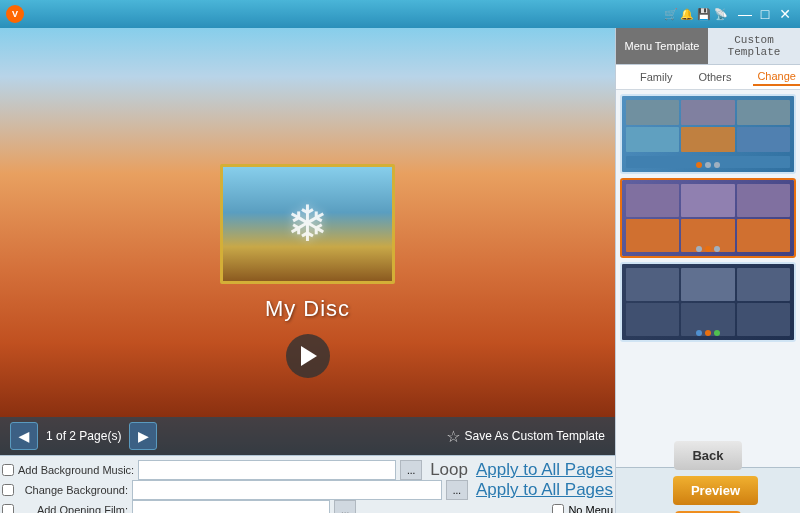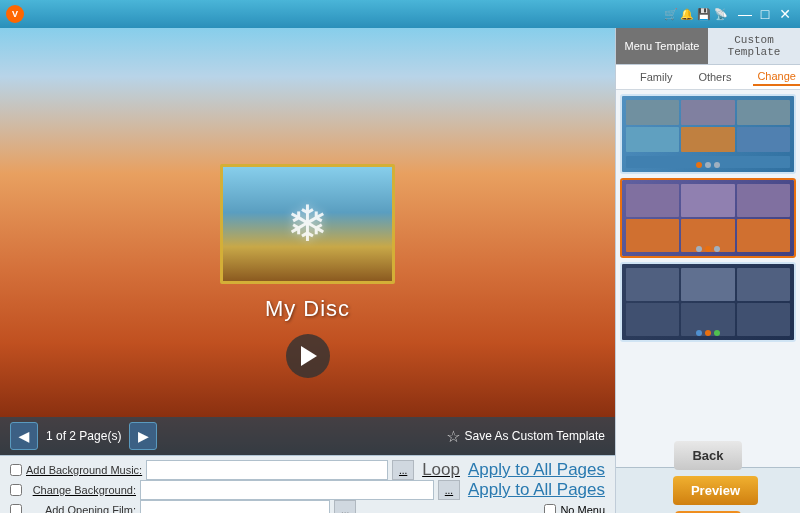--- a/index.html
+++ b/index.html
@@ -80,22 +80,21 @@
     #page-indicator { color: white; font-size: 12px; }
     #nav-right { display: flex; align-items: center; gap: 6px; }
     #save-template-btn { background: transparent; border: none; cursor: pointer; color: white; font-size: 12px; display: flex; align-items: center; gap: 4px; }
     #star-icon { font-size: 16px; color: #d4d4d4; }
 
     
     #bottom-toolbar {
       position: absolute; bottom: 0; left: 0; right: 0; z-index: 3;
       background: #e8eef2; border-top: 1px solid #b0c4d4;
       height: 58px; display: flex; flex-direction: column; justify-content: flex-start;
-      padding: 4px 10px;
-      text-decoration: underline;
+      padding: 4px 2px;
     }
     .toolbar-row { display: flex; align-items: center; gap: 4px; }
     .toolbar-checkbox { width: 12px; height: 12px; }
     .toolbar-label { font-size: 11px; color: #333; min-width: 110px; text-align: right; }
     .toolbar-input {
       flex: 1; height: 20px; border: 1px solid #b0c0cc; background: white; font-size: 11px; padding: 0 4px;
     }
     .toolbar-browse { width: 22px; height: 20px; background: #d0d8e0; border: 1px solid #b0b8c0; cursor: pointer; font-size: 10px; display: flex; align-items: center; justify-content: center; }
     .toolbar-apply { font-size: 17px; color: #555; margin-left: 4px; white-space: nowrap; }
     .no-menu-check { display: flex; align-items: center; gap: 4px; font-size: 11px; }

